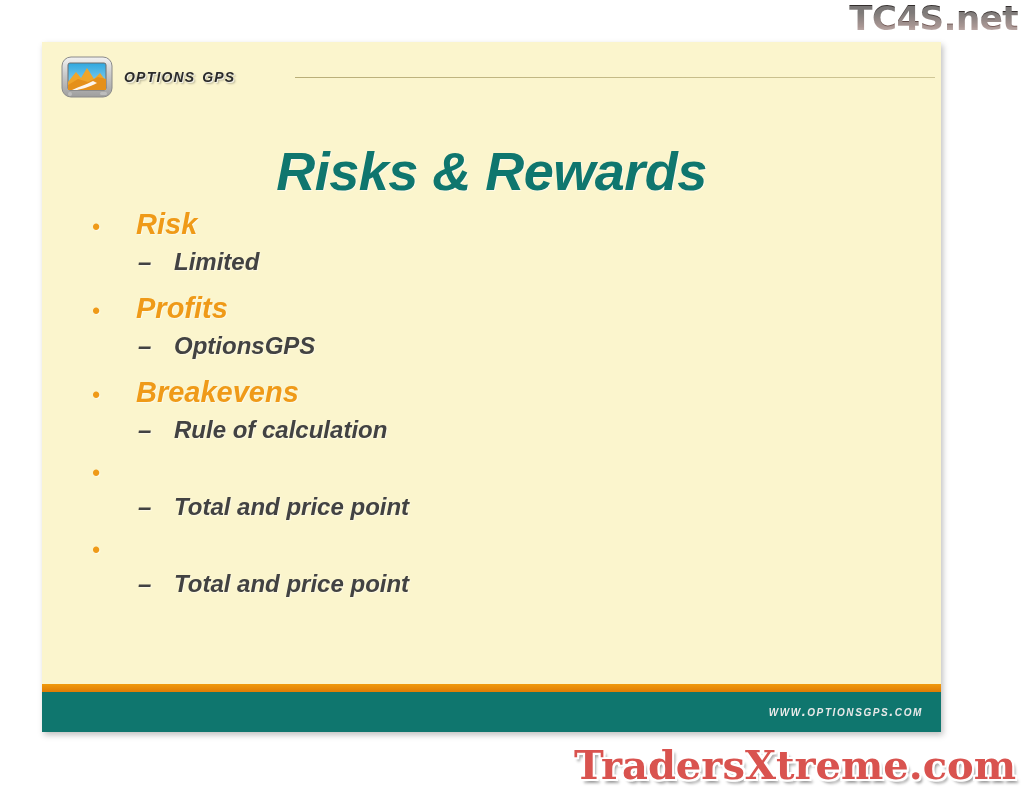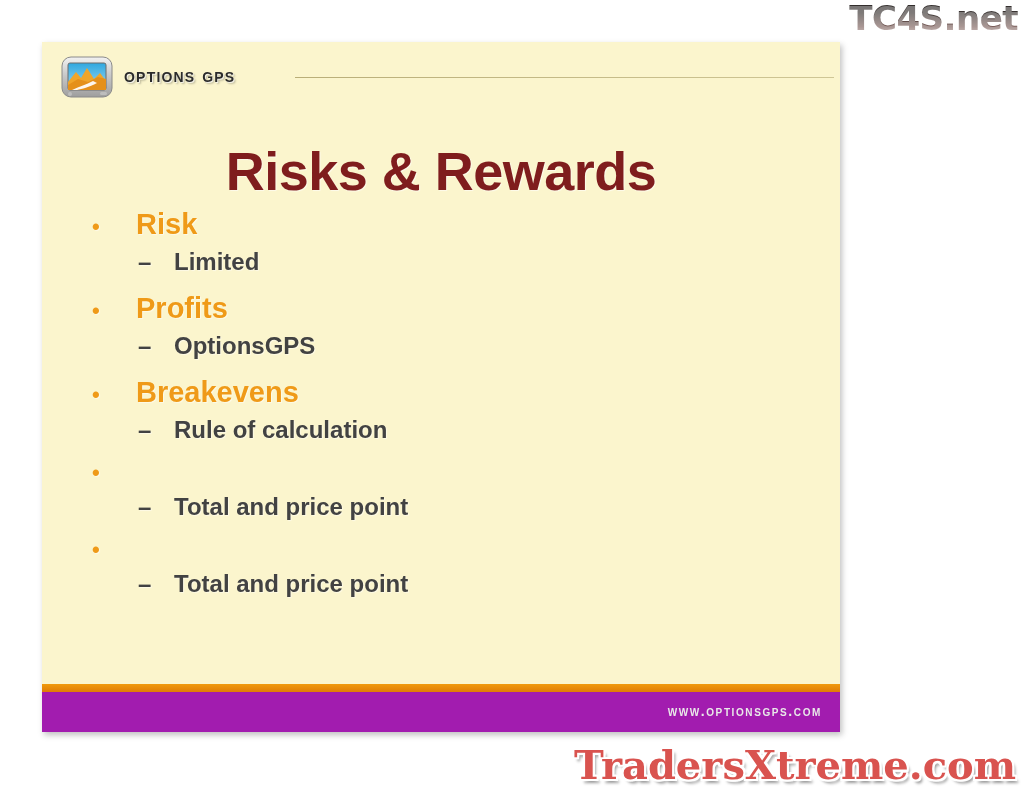--- a/index.html
+++ b/index.html
@@ -19,24 +19,25 @@
   #page {
     position: absolute;
     inset: 0;
     background: #ffffff;
   }
 
   #slide {
     position: absolute;
     left: 42px;
     top: 42px;
-    width: 798px;
+    width: 899px;
     height: 690px;
     background: #fbf5cd;
     box-shadow: 2px 3px 6px rgba(0,0,0,0.25);
+    font-style: italic;
   }
 
   
   #slide-header {
     position: absolute;
     left: 0;
     top: 0;
     width: 100%;
     height: 62px;
   }
@@ -75,21 +76,21 @@
 
   
   #slide-title {
     position: absolute;
     left: 0;
     top: 62px;
     width: 100%;
     text-align: center;
     font-size: 54px;
     font-weight: bold;
-    color: #7f1d1d;
+    color: #0f766e;
     letter-spacing: -0.5px;
     text-shadow: 1px 1px 1px rgba(255,255,255,0.6);
   }
 
   
   #bullet-list {
     position: absolute;
     left: 50px;
     top: 168px;
     right: 20px;
@@ -141,21 +142,21 @@
     width: 100%;
     height: 8px;
     background: linear-gradient(to bottom, #f09a0d, #e07c05);
   }
   #footer-bar {
     position: absolute;
     left: 0;
     bottom: 0;
     width: 100%;
     height: 40px;
-    background: #a21caf;
+    background: #0f766e;
   }
   #footer-url {
     position: absolute;
     right: 18px;
     top: 11px;
     font-size: 14px;
     font-weight: bold;
     letter-spacing: 1.6px;
     color: #e9e9e9;
     font-variant: small-caps;

